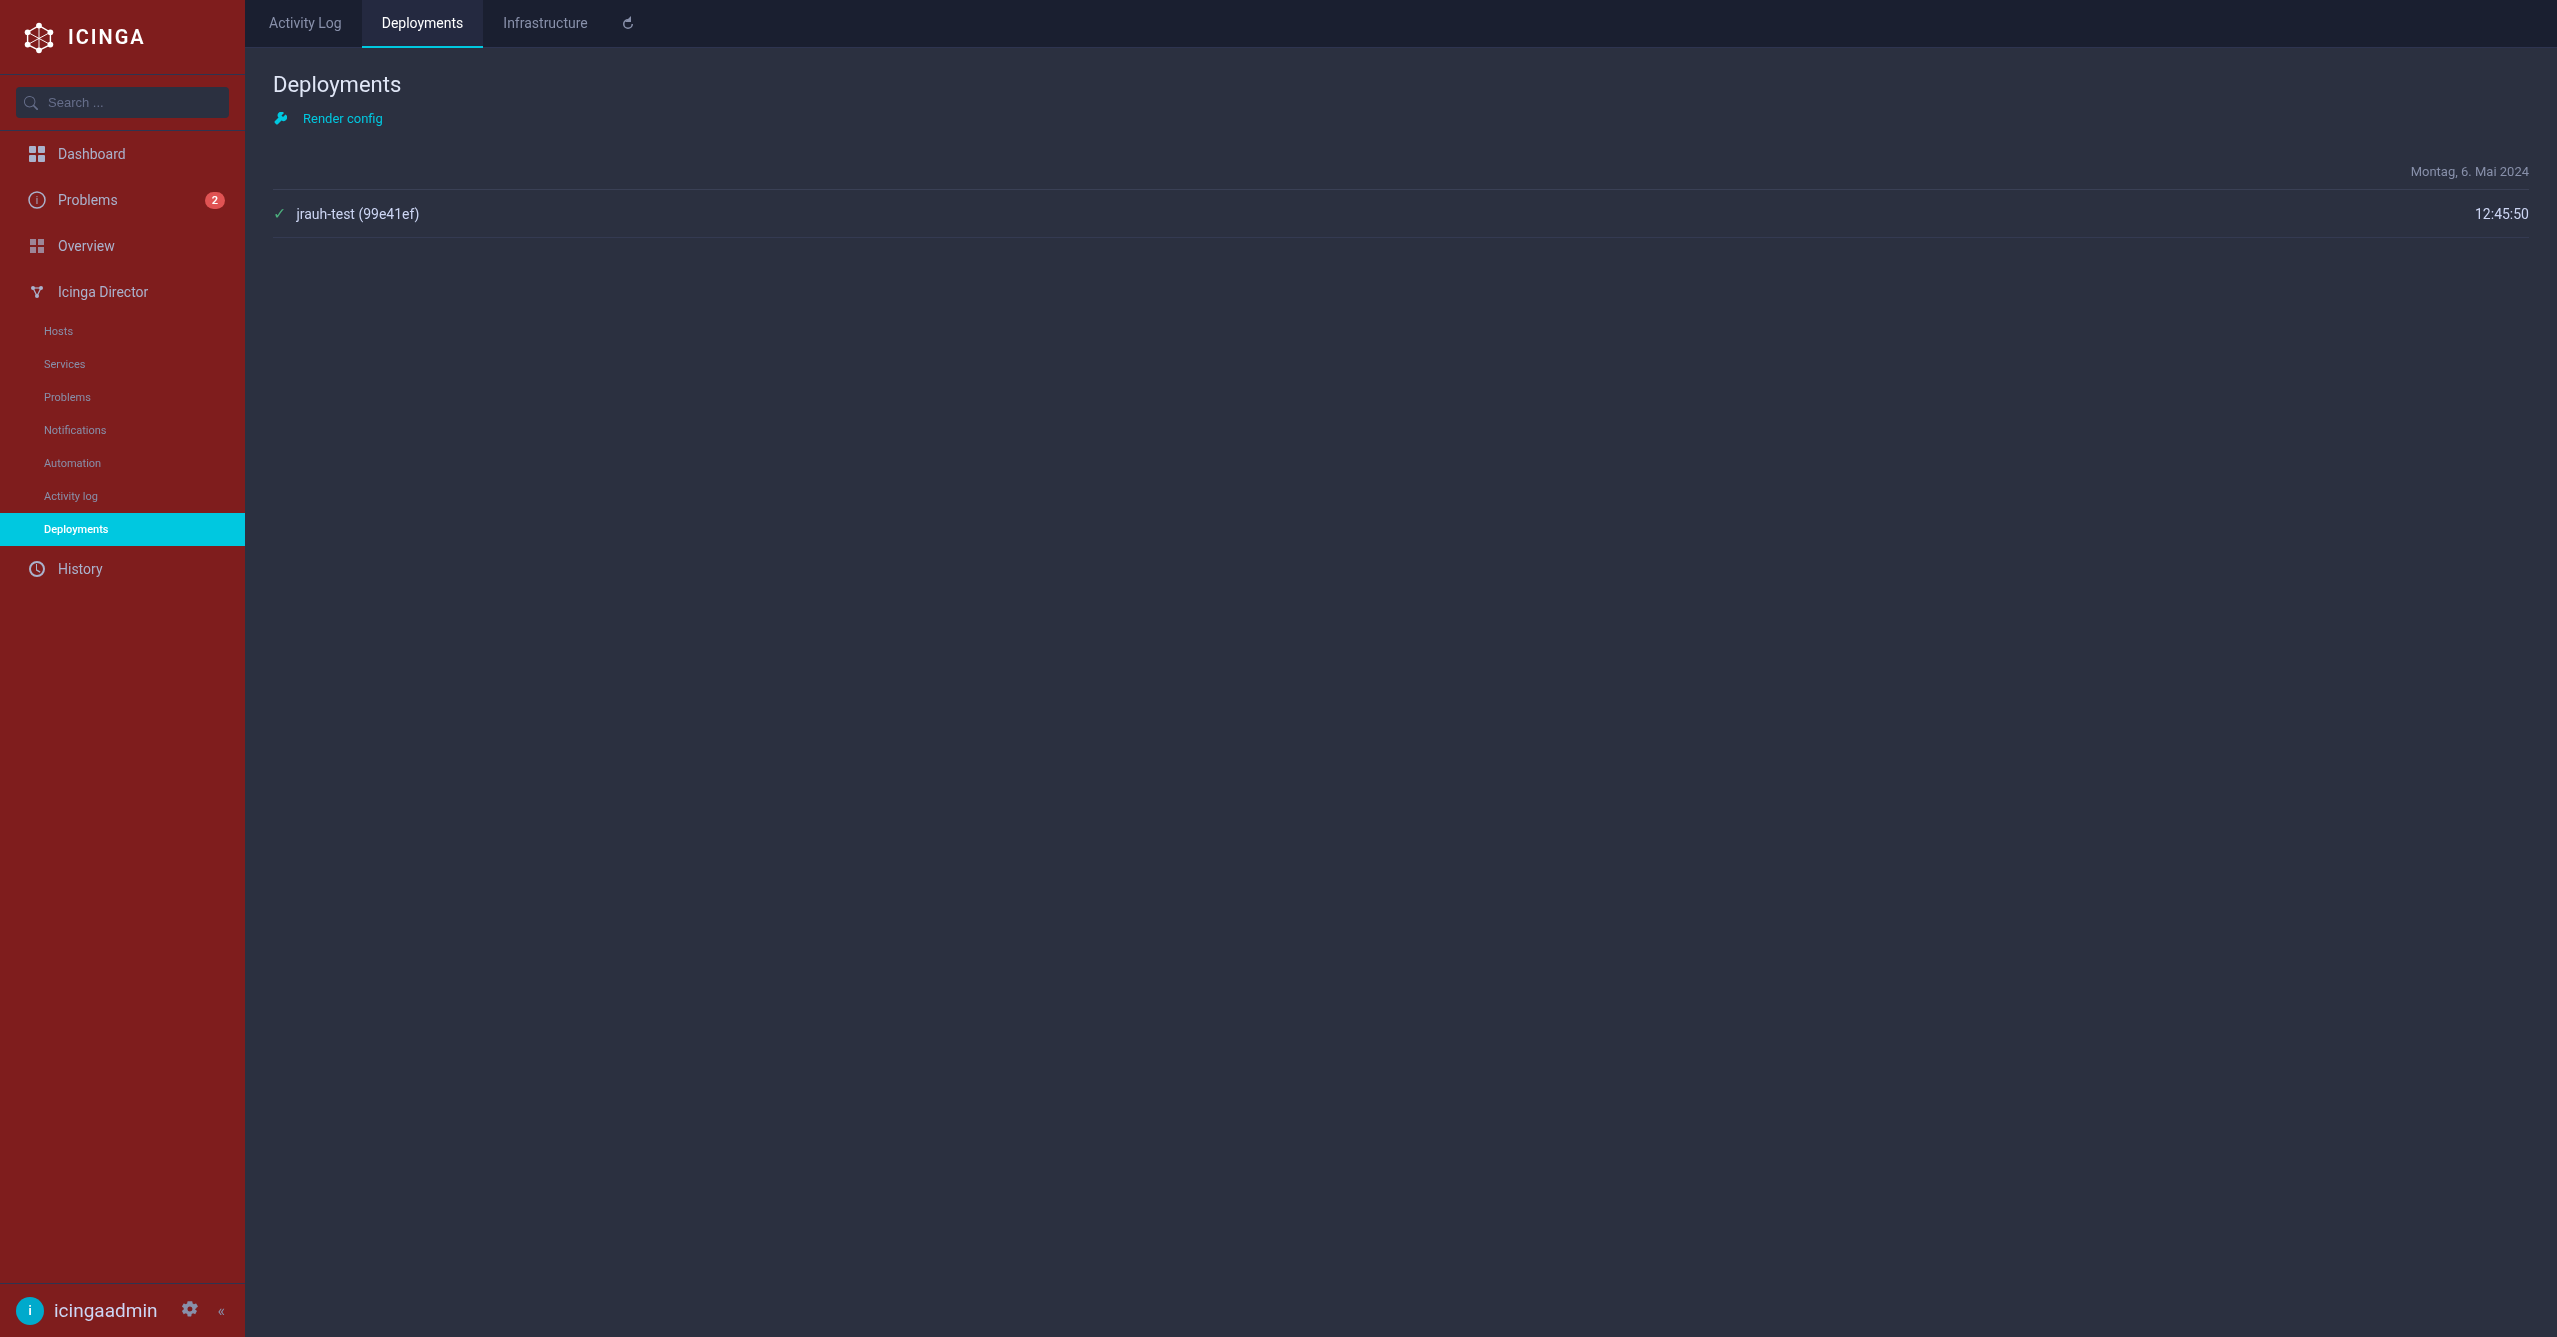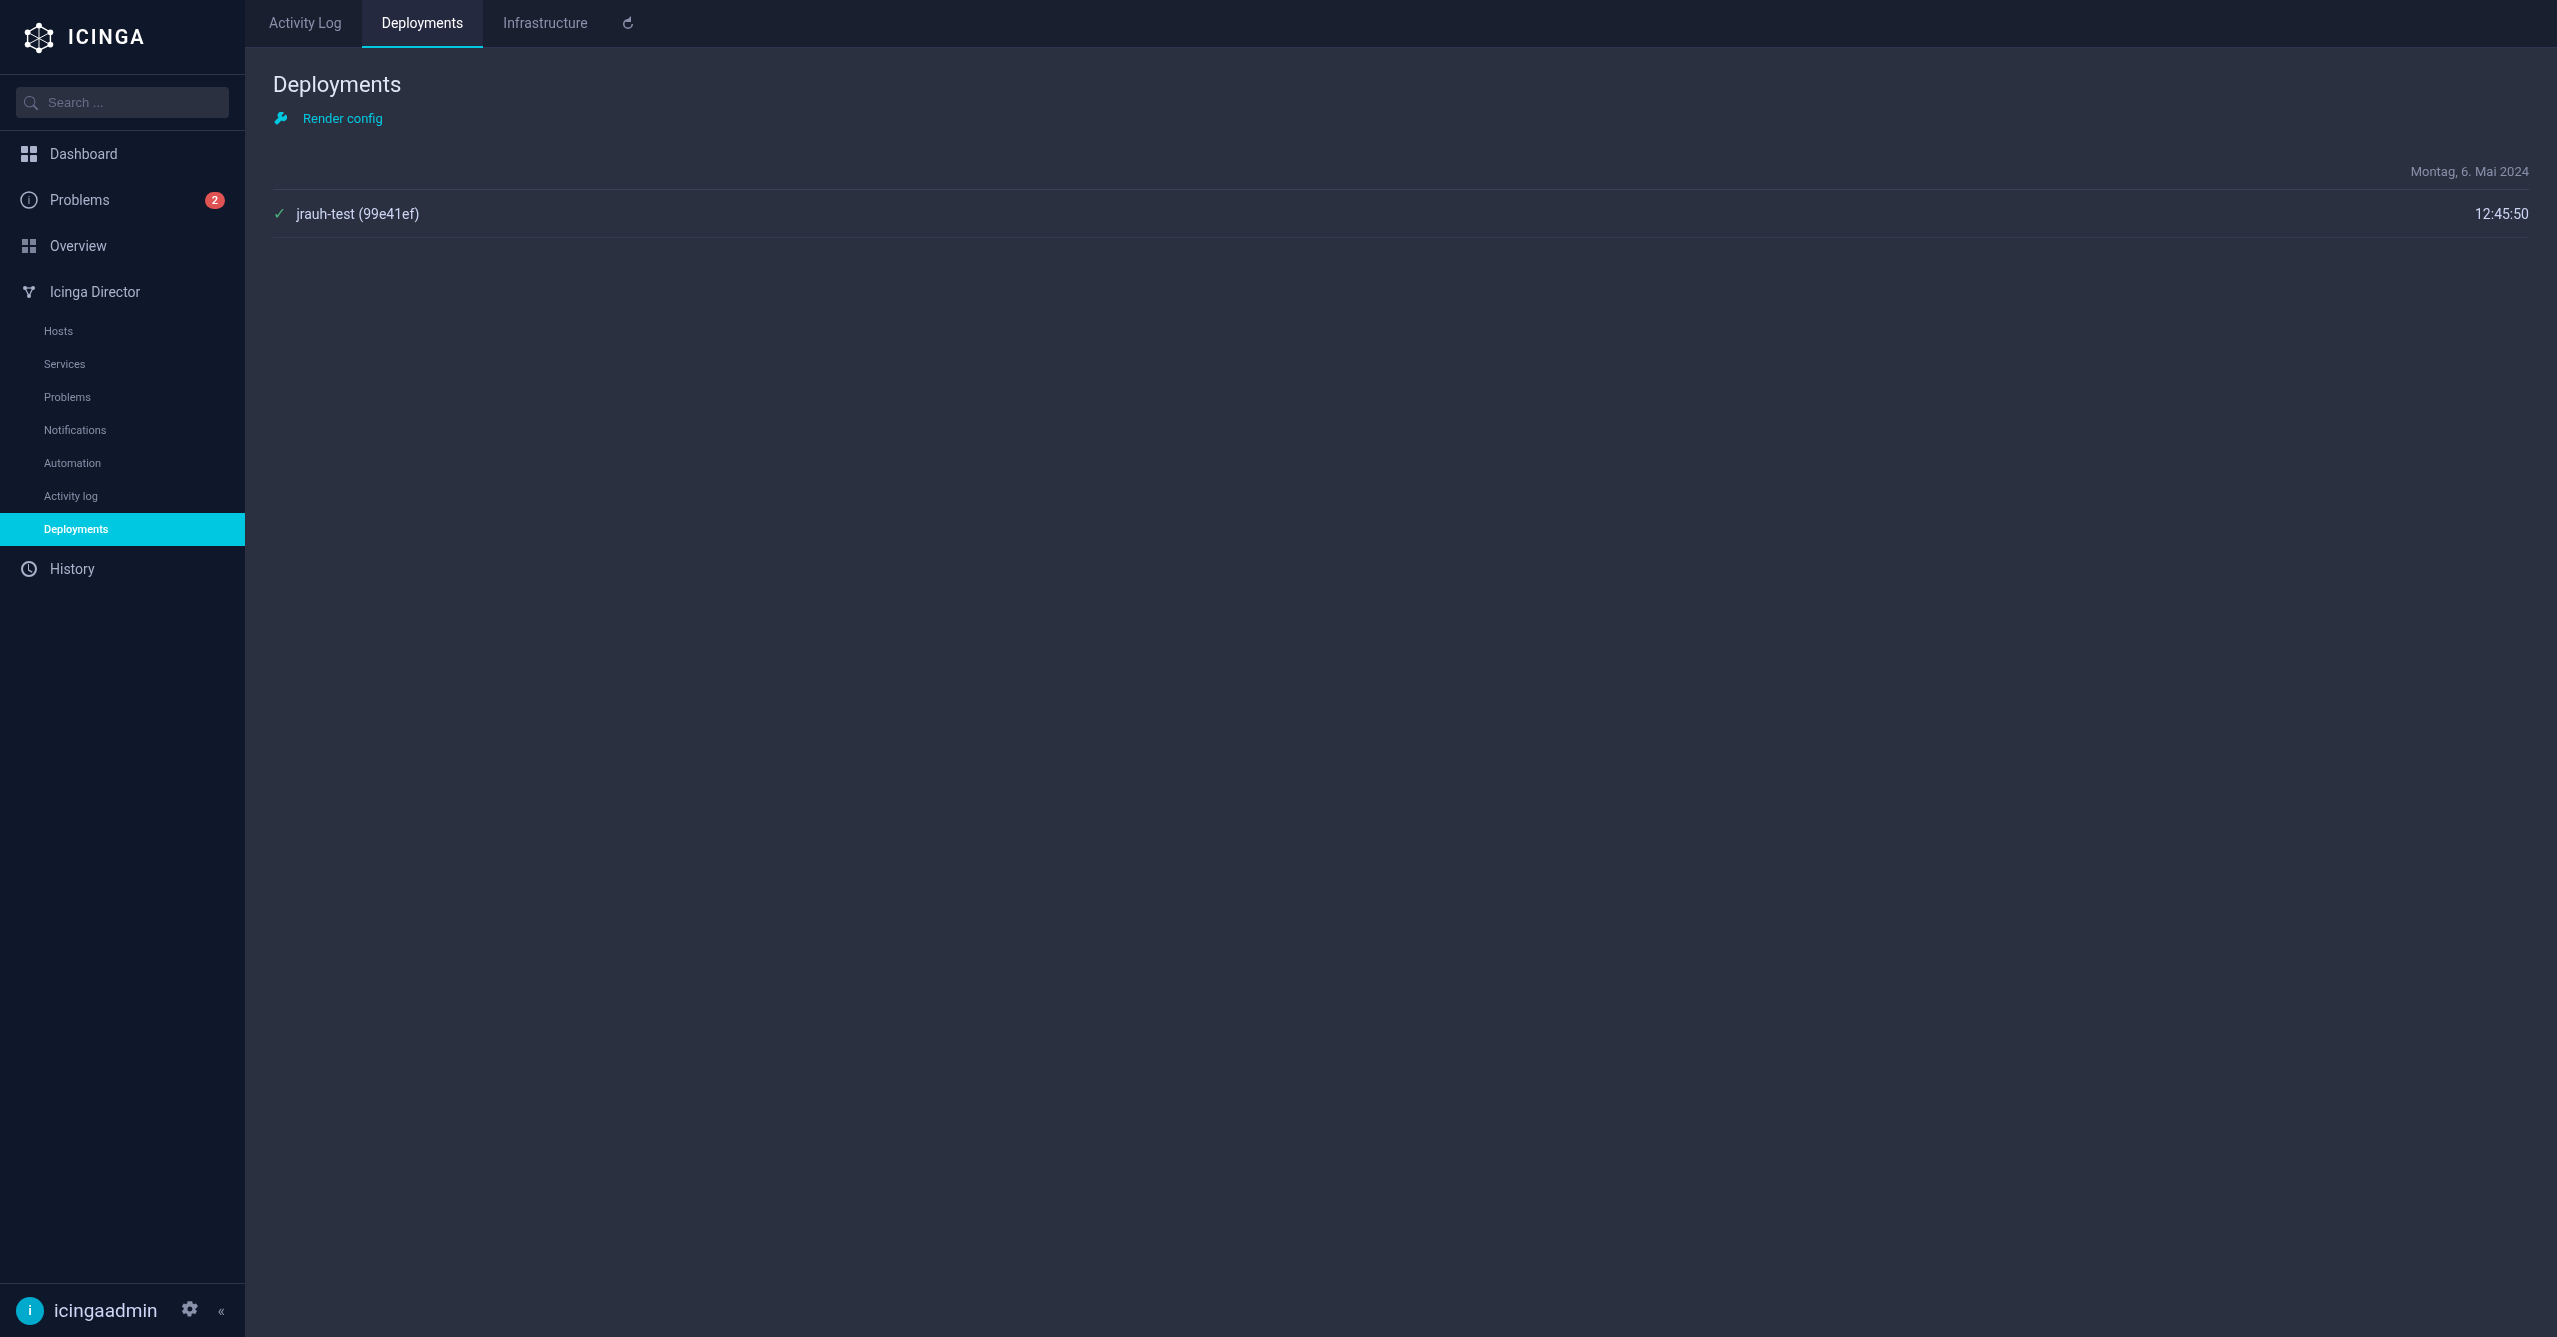--- a/index.html
+++ b/index.html
@@ -10,21 +10,21 @@
       display: flex;
       height: 100vh;
       overflow: hidden;
       font-size: 14px;
     }
 
     
     .sidebar {
       width: 245px;
       min-width: 245px;
-      background: #0f172a;
+      background: #7f1d1d;
       display: flex;
       flex-direction: column;
       height: 100vh;
       overflow-y: auto;
     }
 
     .sidebar-logo {
       padding: 18px 20px;
       display: flex;
       align-items: center;
@@ -82,20 +82,21 @@
     .nav-item {
       display: flex;
       align-items: center;
       gap: 12px;
       padding: 14px 20px;
       cursor: pointer;
       color: #aab2cc;
       font-size: 14px;
       transition: background 0.15s;
       text-decoration: none;
+      margin-left: 8px;
     }
 
     .nav-item .nav-icon {
       width: 18px;
       height: 18px;
       flex-shrink: 0;
     }
 
     .nav-item-label {
       flex: 1;

